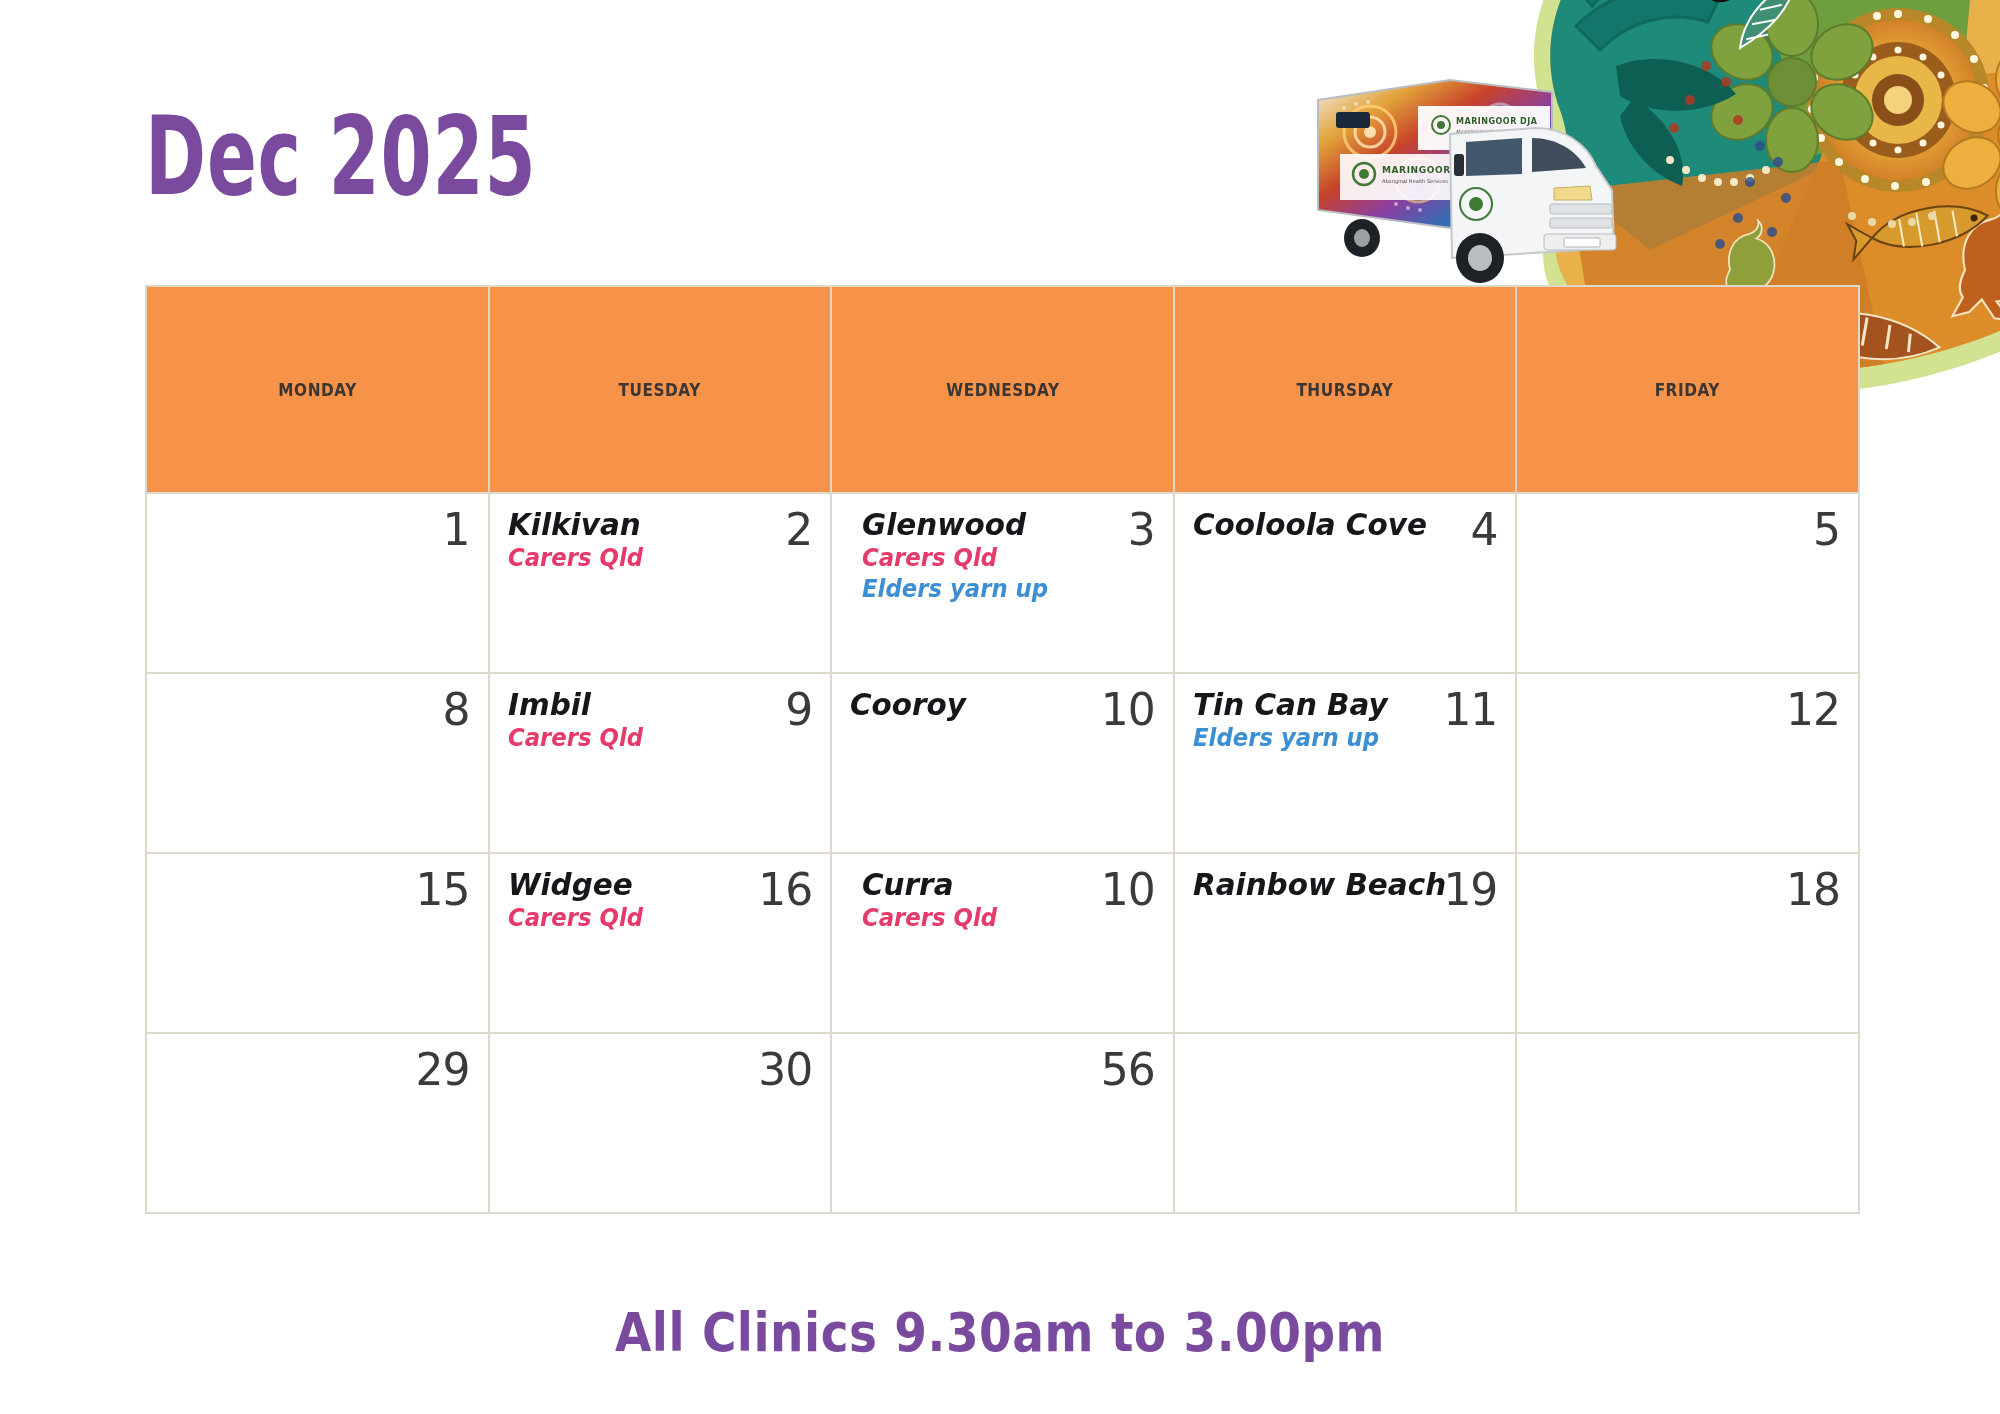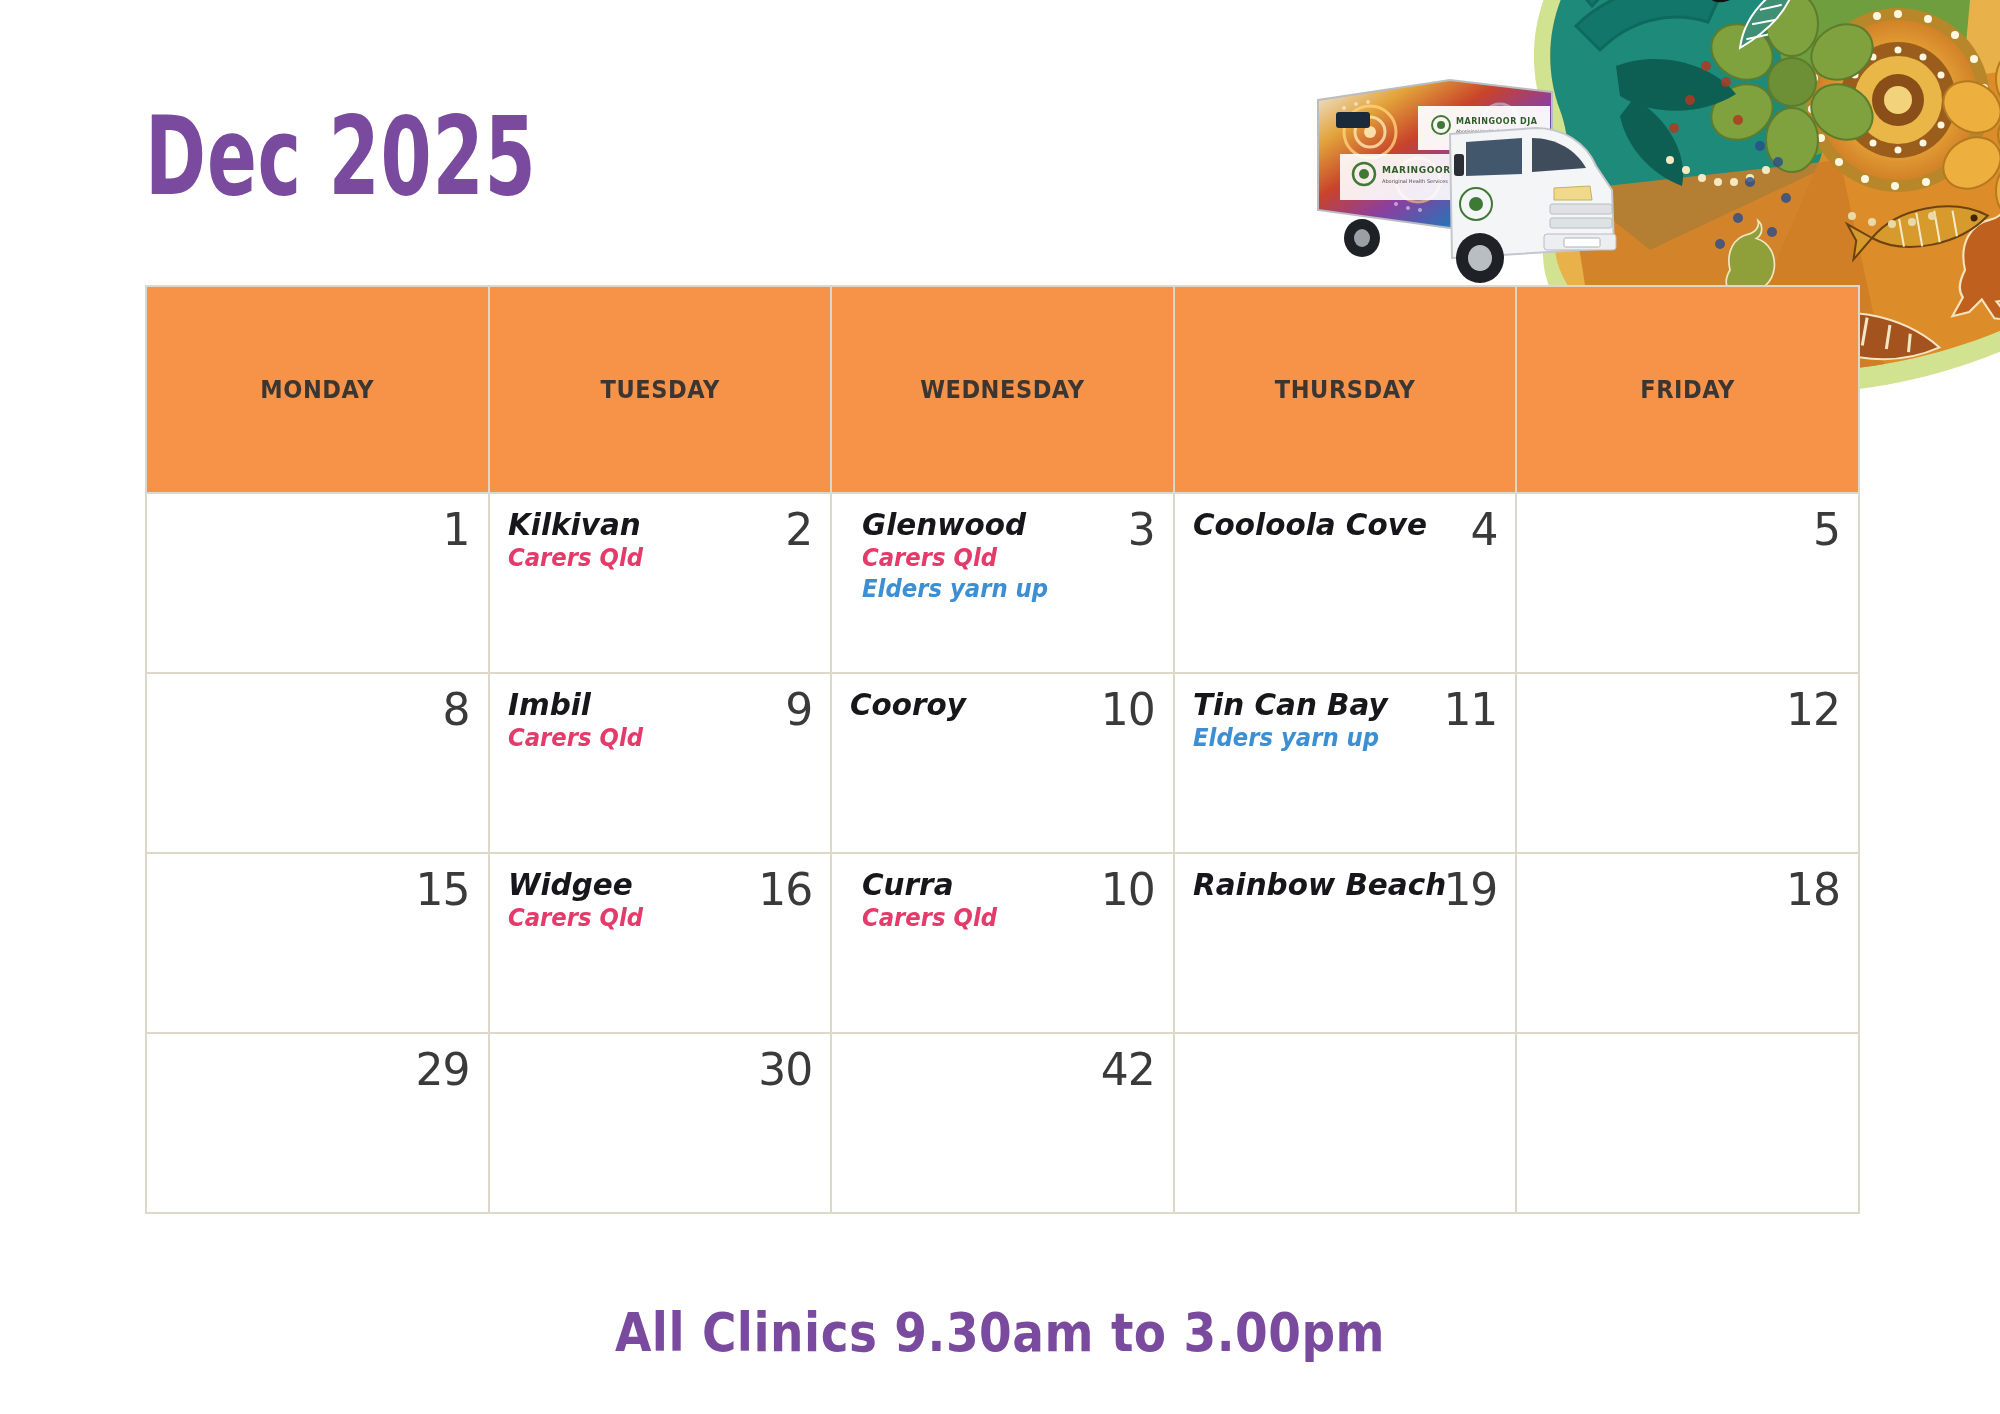--- a/index.html
+++ b/index.html
@@ -66,21 +66,21 @@
     vertical-align: top;
   }
   #calendar thead th {
     background: #F79348;
     height: 205px;
     vertical-align: middle;
     text-align: center;
     color: #3b3632;
     font-family: "DejaVu Sans", sans-serif;
     font-weight: 700;
-    font-size: 25px;
+    font-size: 17px;
     letter-spacing: 0.6px;
     transform: none;
   }
   #calendar thead th span {
     display: inline-block;
     transform: scaleX(0.90);
   }
   #calendar tbody td {
     height: 178px;
     background: #ffffff;
@@ -517,21 +517,21 @@
             <div class="daynum">29</div>
           </div>
         </td>
         <td>
           <div class="cell-inner">
             <div class="daynum">30</div>
           </div>
         </td>
         <td>
           <div class="cell-inner">
-            <div class="daynum">42</div>
+            <div class="daynum">56</div>
           </div>
         </td>
         <td>
           <div class="cell-inner"></div>
         </td>
         <td>
           <div class="cell-inner"></div>
         </td>
       </tr>
     </tbody>

